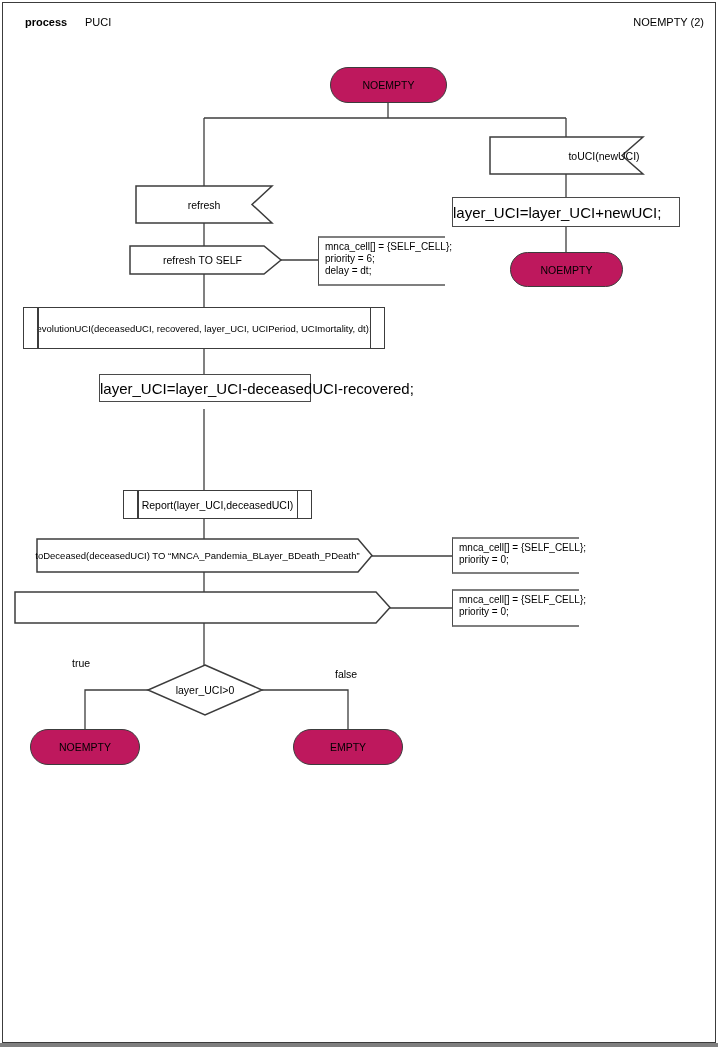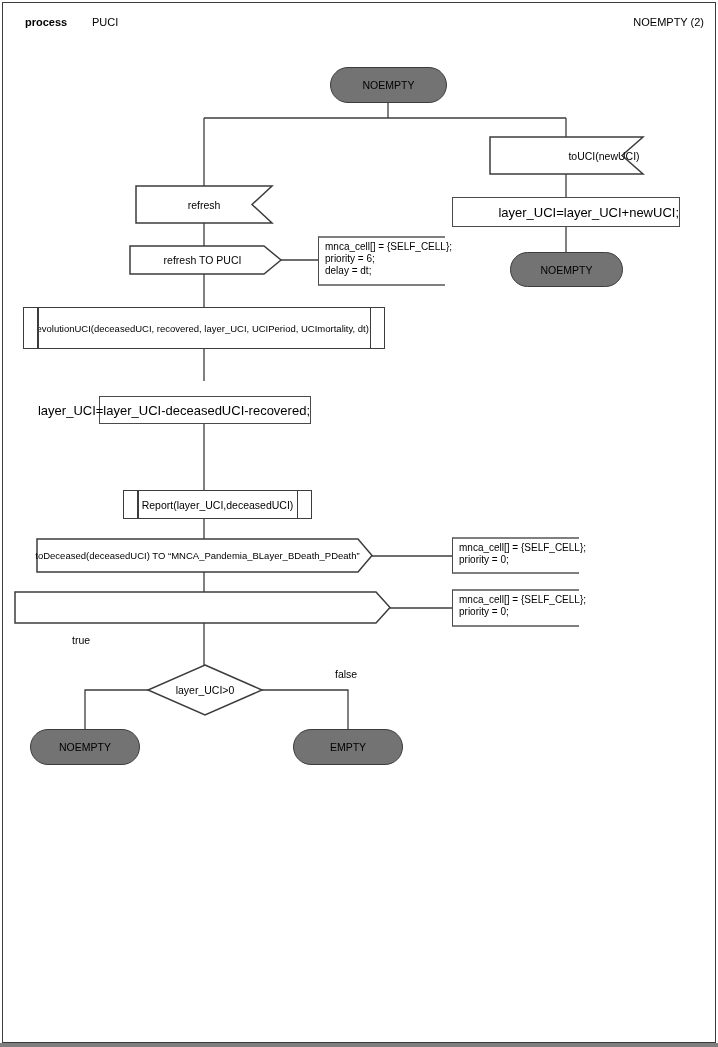--- a/index.html
+++ b/index.html
@@ -10,37 +10,37 @@
   }
   #frame{
     position:absolute;left:2px;top:2px;right:2px;bottom:4px;
     border:1px solid #3c3c3c;pointer-events:none;
   }
   #bottom-shadow{
     position:absolute;left:0;right:0;bottom:0;height:4px;background:#7f7f7f;
   }
   .hdr{position:absolute;top:16px;font-size:11px;white-space:nowrap;}
   #hdr-kind{left:25px;font-weight:bold;}
-  #hdr-name{left:92px;}
+  #hdr-name{left:85px;}
   #hdr-page{right:14px;text-align:center;}
   svg.layer{position:absolute;left:0;top:0;}
   .lbl{
     position:absolute;display:flex;align-items:center;justify-content:center;
     font-size:10.5px;white-space:nowrap;text-align:center;overflow:visible;
   }
   .lbl.small{font-size:9.5px;}
   .state{
     position:absolute;border:1.5px solid #3c3c3c;border-radius:18px;
-    background:#737373;display:flex;align-items:center;justify-content:center;
+    background:#be185d;display:flex;align-items:center;justify-content:center;
     font-size:10.5px;box-sizing:border-box;
   }
   .task{
     position:absolute;border:1.5px solid #4a4a4a;background:#fff;
-    display:flex;align-items:center;justify-content:flex-end;
-    font-size:13px;box-sizing:border-box;white-space:nowrap;
+    display:flex;align-items:center;justify-content:flex-start;
+    font-size:15px;box-sizing:border-box;white-space:nowrap;
   }
   .proc{
     position:absolute;border:1.5px solid #3c3c3c;background:#fff;
     display:flex;align-items:center;justify-content:center;
     box-sizing:border-box;white-space:nowrap;
   }
   .proc .innerline{
     position:absolute;top:0;bottom:0;width:1.5px;background:#3c3c3c;
   }
   .proc .innerline.l{left:13px;}
@@ -106,35 +106,35 @@
   <div class="task" style="left:452px;top:197px;width:228px;height:30px;">
     <span>layer_UCI=layer_UCI+newUCI;</span>
   </div>
 
   <div class="state" style="left:510px;top:252px;width:113px;height:35px;">
     <span>NOEMPTY</span>
   </div>
 
   <div class="lbl" style="left:136px;top:186px;width:136px;height:37px;">refresh</div>
 
-  <div class="lbl" style="left:130px;top:246px;width:145px;height:28px;">refresh TO PUCI</div>
+  <div class="lbl" style="left:130px;top:246px;width:145px;height:28px;">refresh TO SELF</div>
 
   <div class="comment" style="left:318px;top:236px;width:127px;height:50px;">
     <div>mnca_cell[] = {SELF_CELL};</div>
     <div>priority = 6;</div>
     <div>delay = dt;</div>
   </div>
 
   <div class="proc" style="left:23px;top:307px;width:362px;height:42px;">
     <span class="innerline l"></span>
     <span class="innerline r"></span>
     <span class="lbl small" style="position:static;">evolutionUCI(deceasedUCI, recovered, layer_UCI, UCIPeriod, UCImortality, dt);</span>
   </div>
 
-  <div class="task" style="left:99px;top:396px;width:212px;height:28px;">
+  <div class="task" style="left:99px;top:374px;width:212px;height:28px;">
     <span>layer_UCI=layer_UCI-deceasedUCI-recovered;</span>
   </div>
 
   <div class="proc" style="left:123px;top:490px;width:189px;height:29px;">
     <span class="innerline l"></span>
     <span class="innerline r"></span>
     <span class="lbl" style="position:static;">Report(layer_UCI,deceasedUCI)</span>
   </div>
 
   <div class="lbl small" style="left:37px;top:539px;width:321px;height:33px;">toDeceased(deceasedUCI) TO “MNCA_Pandemia_BLayer_BDeath_PDeath”</div>
@@ -145,21 +145,21 @@
   </div>
 
 
   <div class="comment" style="left:452px;top:589px;width:127px;height:38px;">
     <div>mnca_cell[] = {SELF_CELL};</div>
     <div>priority = 0;</div>
   </div>
 
   <div class="lbl" style="left:148px;top:665px;width:114px;height:50px;">layer_UCI&gt;0</div>
 
-  <span class="branch-label" style="left:72px;top:634px;">true</span>
+  <span class="branch-label" style="left:72px;top:657px;">true</span>
   <span class="branch-label" style="left:335px;top:668px;">false</span>
 
   <div class="state" style="left:30px;top:729px;width:110px;height:36px;">
     <span>NOEMPTY</span>
   </div>
 
   <div class="state" style="left:293px;top:729px;width:110px;height:36px;">
     <span>EMPTY</span>
   </div>
 

